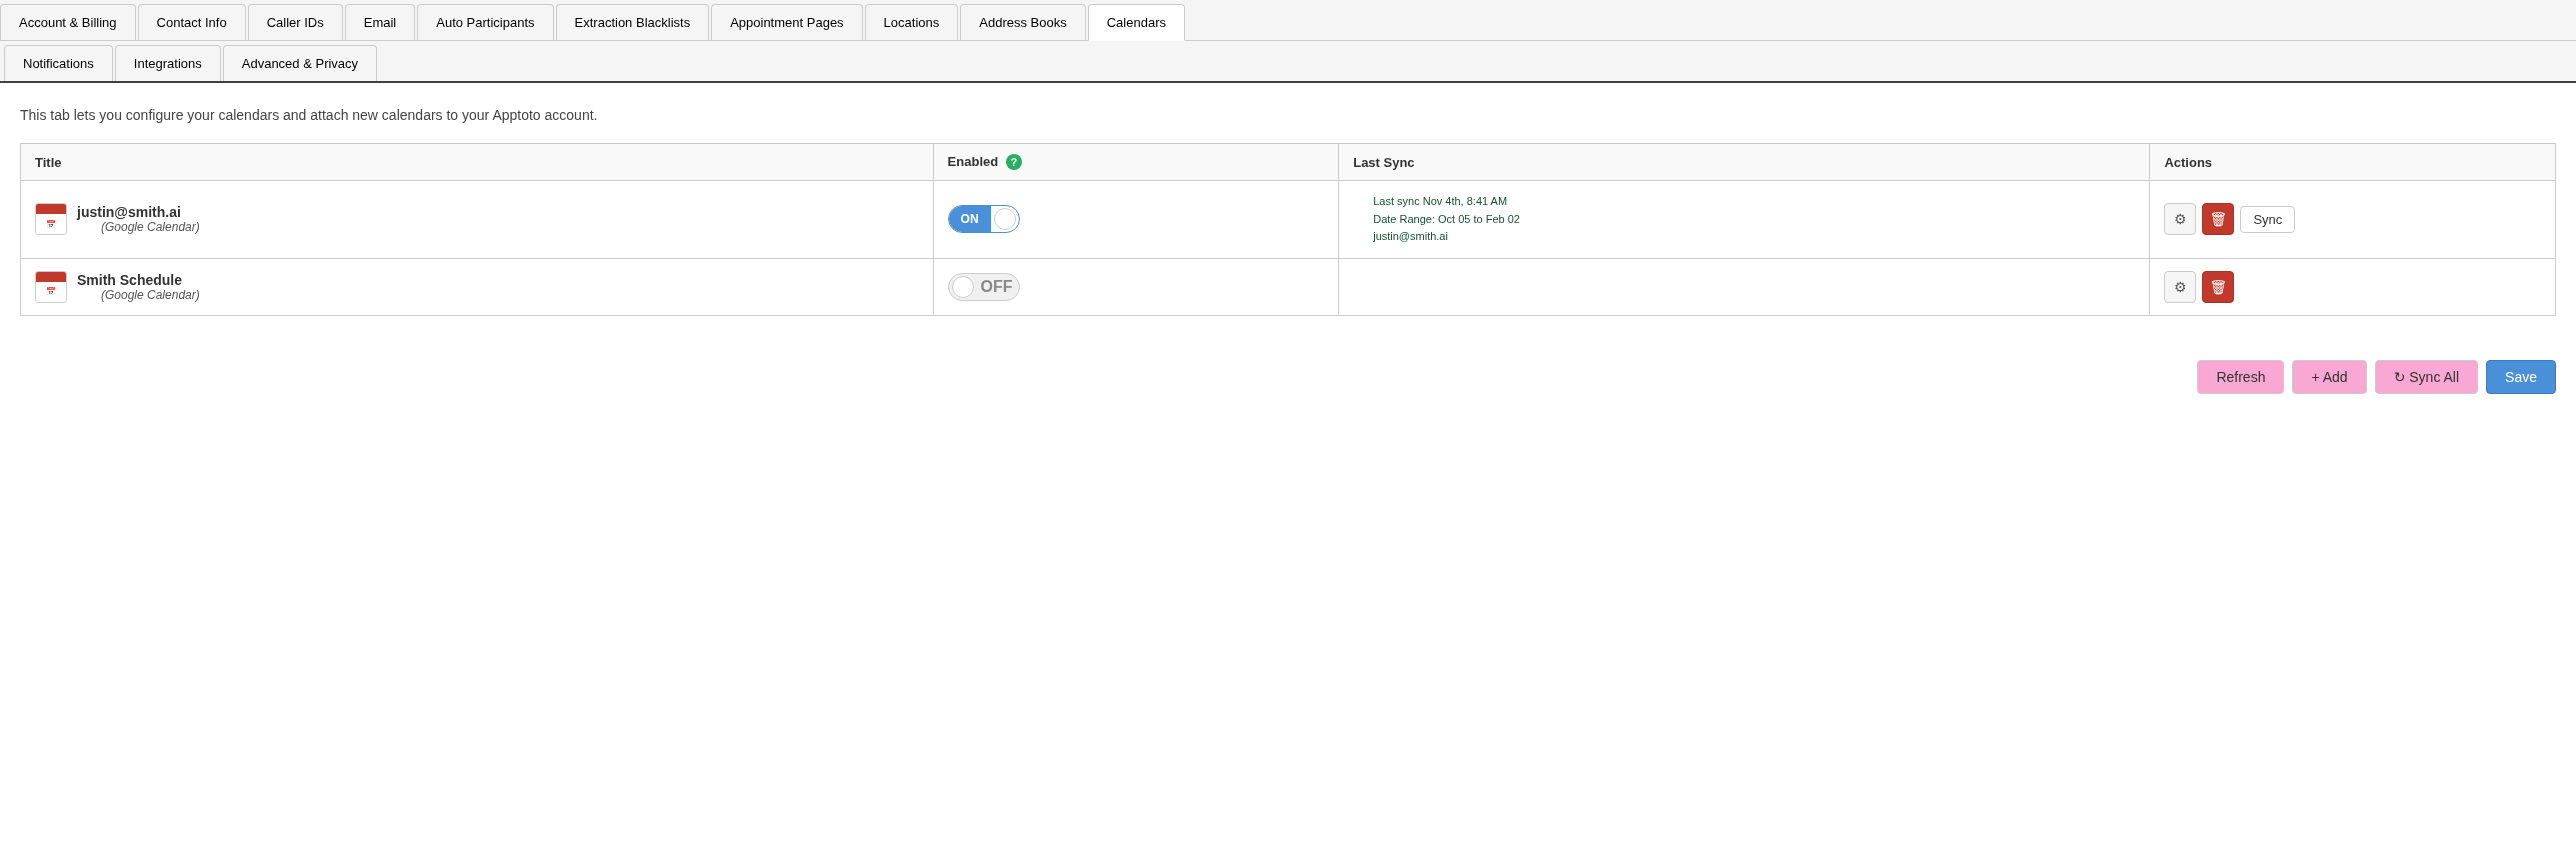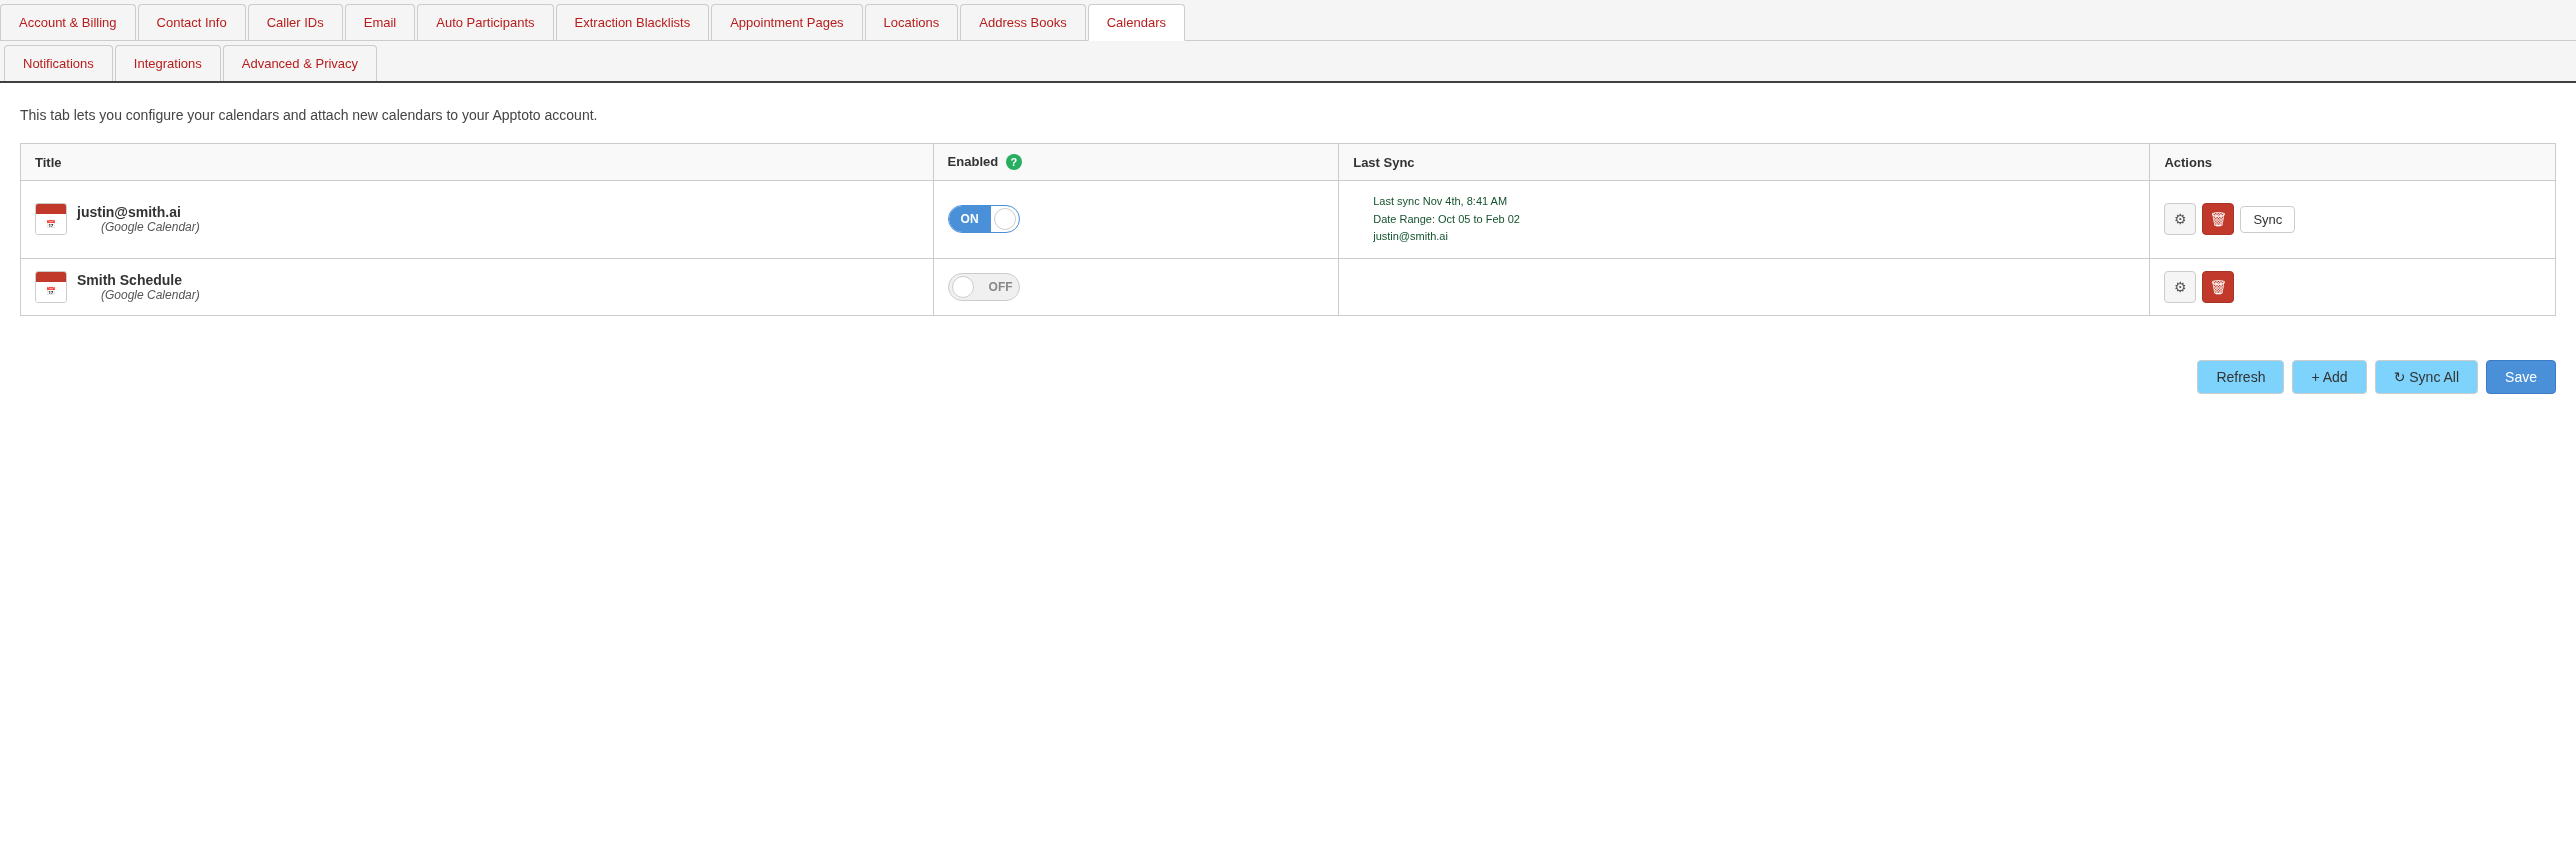--- a/index.html
+++ b/index.html
@@ -15,21 +15,21 @@
       border-bottom: 1px solid #ccc;
       background: #f5f5f5;
     }
     .tab {
       padding: 10px 18px;
       border: 1px solid #ccc;
       border-bottom: none;
       background: #f5f5f5;
       cursor: pointer;
       font-size: 13px;
-      color: #b91c1c;
+      color: #000000;
       margin-right: 2px;
       margin-top: 4px;
       border-radius: 4px 4px 0 0;
     }
     .tab.active {
       background: #fff;
       border-bottom: 1px solid #fff;
       margin-bottom: -1px;
       font-weight: 500;
       z-index: 1;
@@ -156,21 +156,21 @@
       background: #f0f0f0;
     }
     .toggle-off-label {
       color: #888;
       flex: 1;
       display: flex;
       align-items: center;
       justify-content: flex-end;
       padding-right: 6px;
       height: 100%;
-      font-size: 12px;
+      font-size: 16px;
     }
     .toggle-knob-off {
       background: #fff;
       width: 22px;
       height: 22px;
       border-radius: 50%;
       margin: 3px;
       border: 1px solid #ccc;
       flex-shrink: 0;
     }
@@ -219,21 +219,21 @@
       padding: 20px 20px 10px 20px;
     }
     .btn {
       padding: 8px 18px;
       border-radius: 4px;
       border: 1px solid #ccc;
       cursor: pointer;
       font-size: 14px;
     }
     .btn-default {
-      background: #7dd3fc;
+      background: #f9a8d4;
       color: #333;
     }
     .btn-primary {
       background: #4a90d9;
       color: #fff;
       border-color: #3a7bc8;
     }
     .help-icon {
       display: inline-flex;
       align-items: center;

